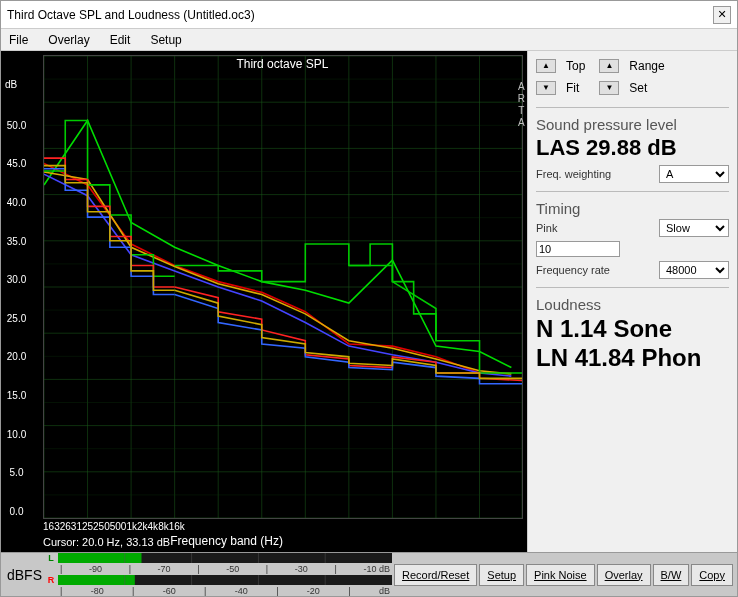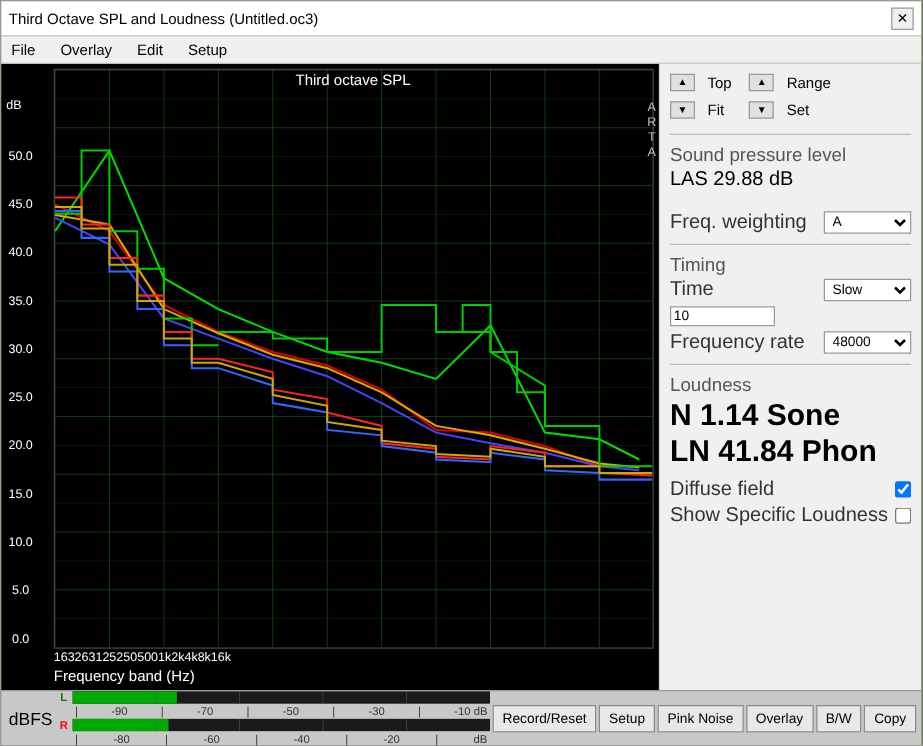--- a/index.html
+++ b/index.html
@@ -186,33 +186,33 @@
       text-align: center;
       padding: 2px 6px;
     }
     .section-label {
       font-size: 15px;
       color: #555;
       margin-top: 4px;
       margin-bottom: 2px;
     }
     .big-value {
-      font-size: 16px;
-      font-weight: normal;
+      font-size: 22px;
+      font-weight: bold;
       color: #000;
-      margin-bottom: 16px;
+      margin-bottom: 4px;
     }
     .field-row {
       display: flex;
       justify-content: space-between;
       align-items: center;
       margin-bottom: 4px;
     }
     .field-label {
-      font-size: 16px;
+      font-size: 11px;
       color: #333;
     }
     select {
       font-size: 11px;
       padding: 1px 2px;
       border: 1px solid #999;
       background: #fff;
       width: 70px;
     }
     .input-field {
@@ -281,20 +281,21 @@
       font-weight: normal;
       color: #000;
       writing-mode: horizontal-tb;
       padding: 0 2px;
       text-align: right;
     }
     .bottom-buttons {
       display: flex;
       gap: 2px;
       align-items: flex-end;
+      text-decoration: underline;
     }
     .bottom-btn {
       padding: 3px 7px;
       font-size: 11px;
       border: 1px solid #888;
       background: #e8e8e8;
       cursor: pointer;
       white-space: nowrap;
       height: 22px;
       display: flex;
@@ -461,20 +462,21 @@
           <span>500</span>
           <span>1k</span>
           <span>2k</span>
           <span>4k</span>
           <span>8k</span>
           <span>16k</span>
         </div>
       </div>
 
       <div style="display:flex; padding-left:38px; padding-right:10px;">
+        <span class="cursor-info" style="padding-left:0;">Cursor:  20.0 Hz, 33.13 dB</span>
         <span class="freq-band-label">Frequency band (Hz)</span>
       </div>
     </div>
 
     <div class="side-panel">
 
       <div class="top-controls-row">
         <div class="ctrl-btn-group">
           <div style="display:flex;align-items:center;gap:4px;">
             <div class="arrow-btn">▲</div>
@@ -510,21 +512,21 @@
           <option>C</option>
           <option>Z</option>
         </select>
       </div>
 
       <div class="divider"></div>
 
       <div class="section-label">Timing</div>
 
       <div class="field-row">
-        <span class="field-label">Time</span>
+        <span class="field-label">Pink</span>
         <select>
           <option>Slow</option>
           <option>Fast</option>
           <option>Impulse</option>
           <option>Leq</option>
         </select>
       </div>
 
       <div class="field-row">
         <input class="input-field" type="text" value="10" style="">
@@ -538,30 +540,20 @@
           <option>96000</option>
         </select>
       </div>
 
       <div class="divider"></div>
 
       <div class="section-label">Loudness</div>
       <div class="loudness-value">N 1.14 Sone</div>
       <div class="loudness-value">LN 41.84 Phon</div>
 
-      <div style="margin-top:6px;">
-        <div class="checkbox-row">
-          <span class="field-label">Diffuse field</span>
-          <input type="checkbox" checked="" style="">
-        </div>
-        <div class="checkbox-row">
-          <span class="field-label">Show Specific Loudness</span>
-          <input type="checkbox" style="">
-        </div>
-      </div>
     </div>
   </div>
 
   <div class="bottom-bar">
     <span class="dbfs-label">dBFS</span>
     <div class="level-section">
       <div class="level-row">
         <span class="level-indicator" style="color:green;">L</span>
         <div class="level-bar-area">
           <svg width="100%" height="10">

